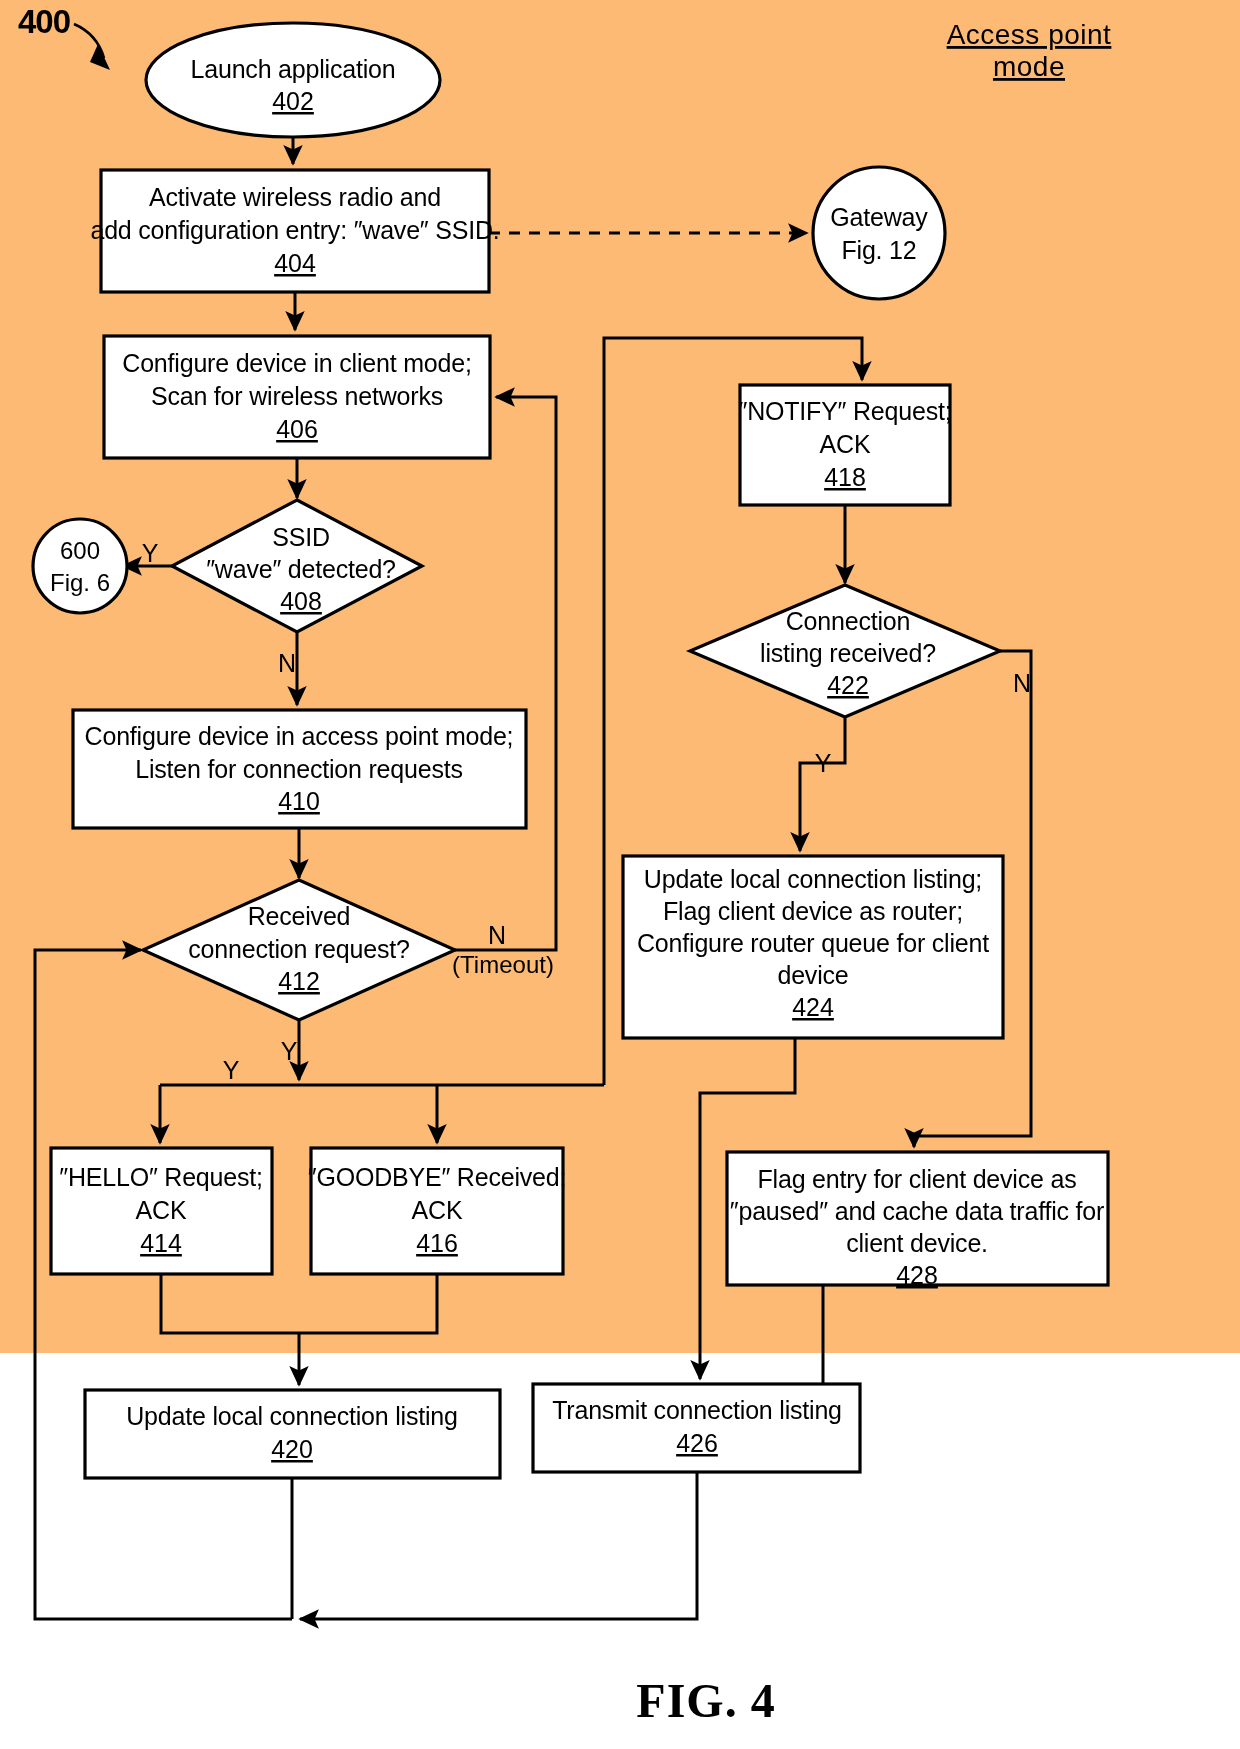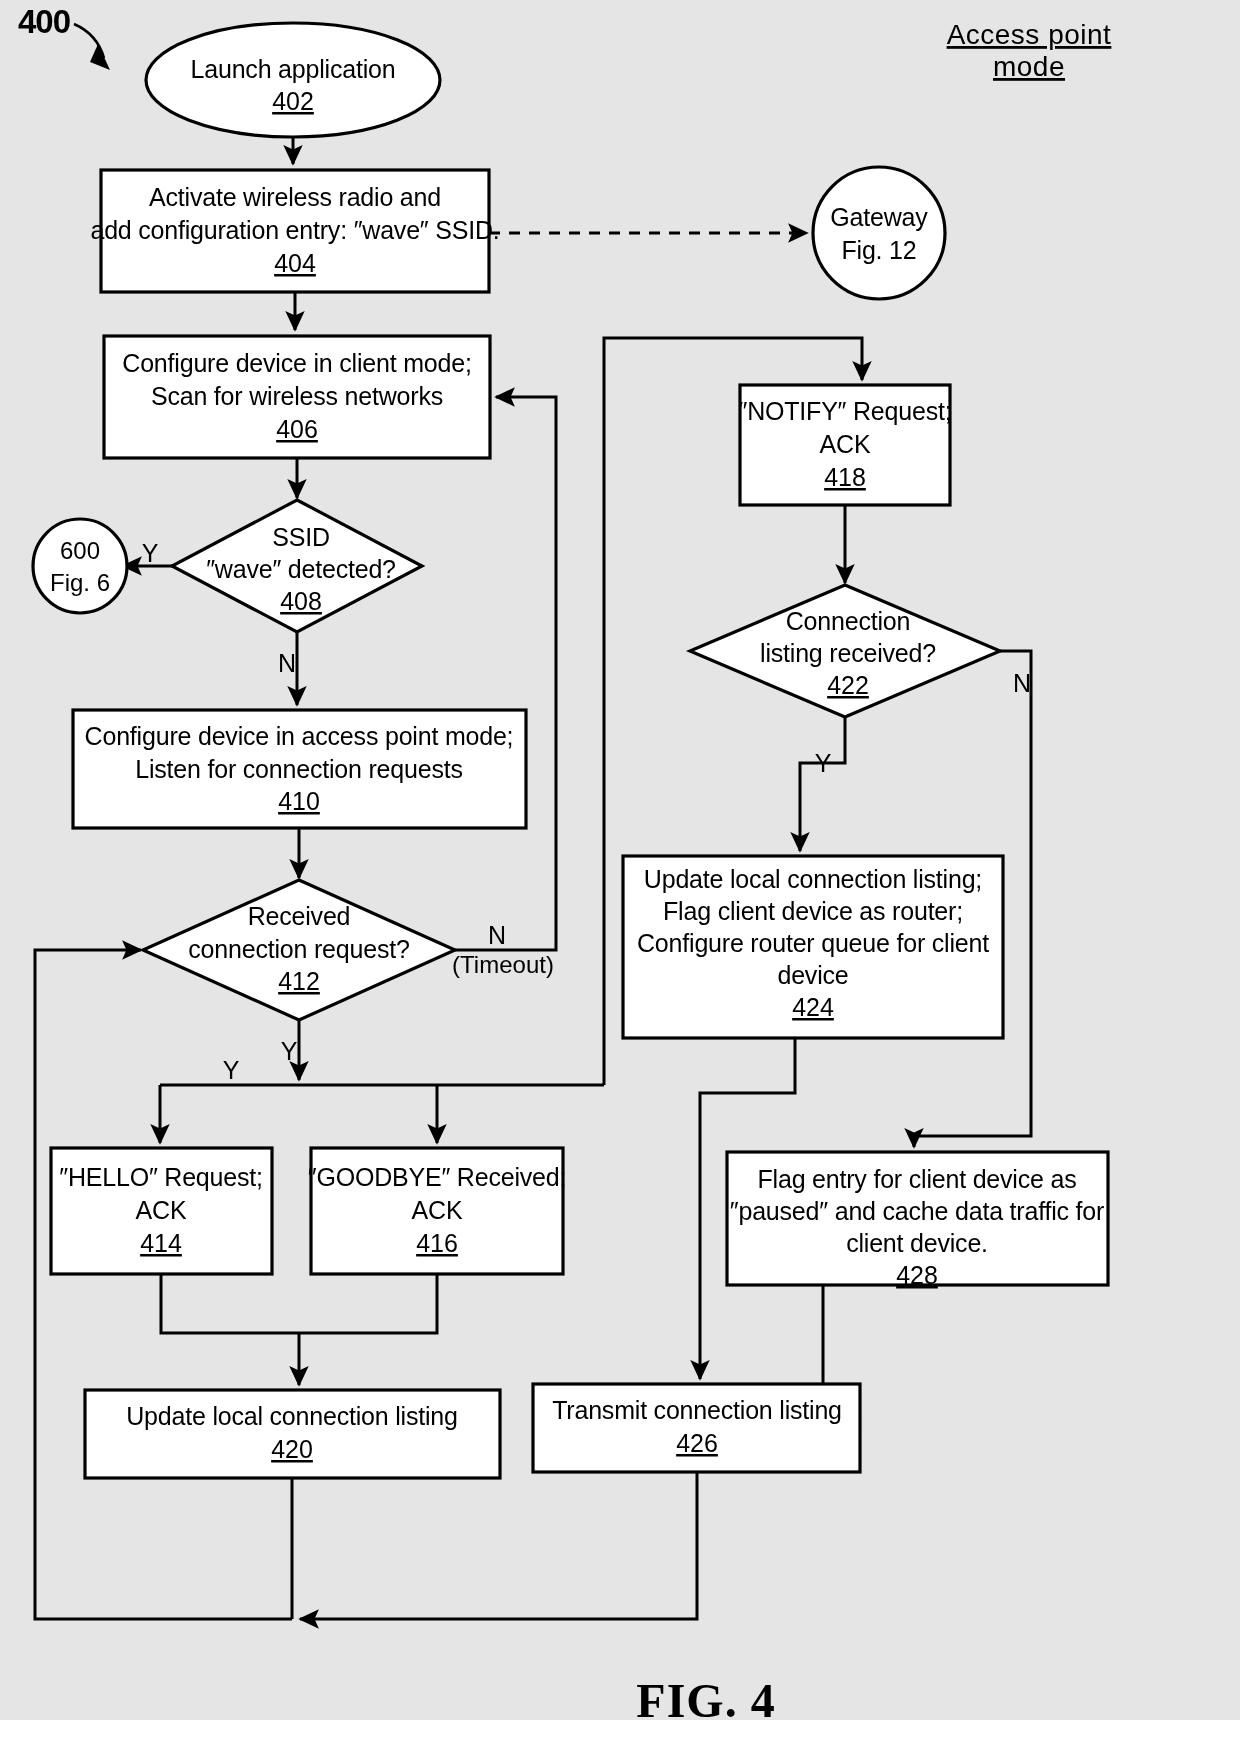--- a/index.html
+++ b/index.html
@@ -10,22 +10,22 @@
   body {
     width: 1240px;
     height: 1749px;
     font-family: "Liberation Sans", sans-serif;
     position: relative;
     overflow: hidden;
   }
   #sheet {
     position: relative;
     width: 1240px;
-    height: 1720px;
-    background: #e5e5e5;
+    height: 1353px;
+    background: #fdba74;
   }
   svg#fig {
     position: absolute;
     left: 0;
     top: 0;
     width: 1240px;
     height: 1749px;
   }
   .shape {
     fill: #ffffff;

